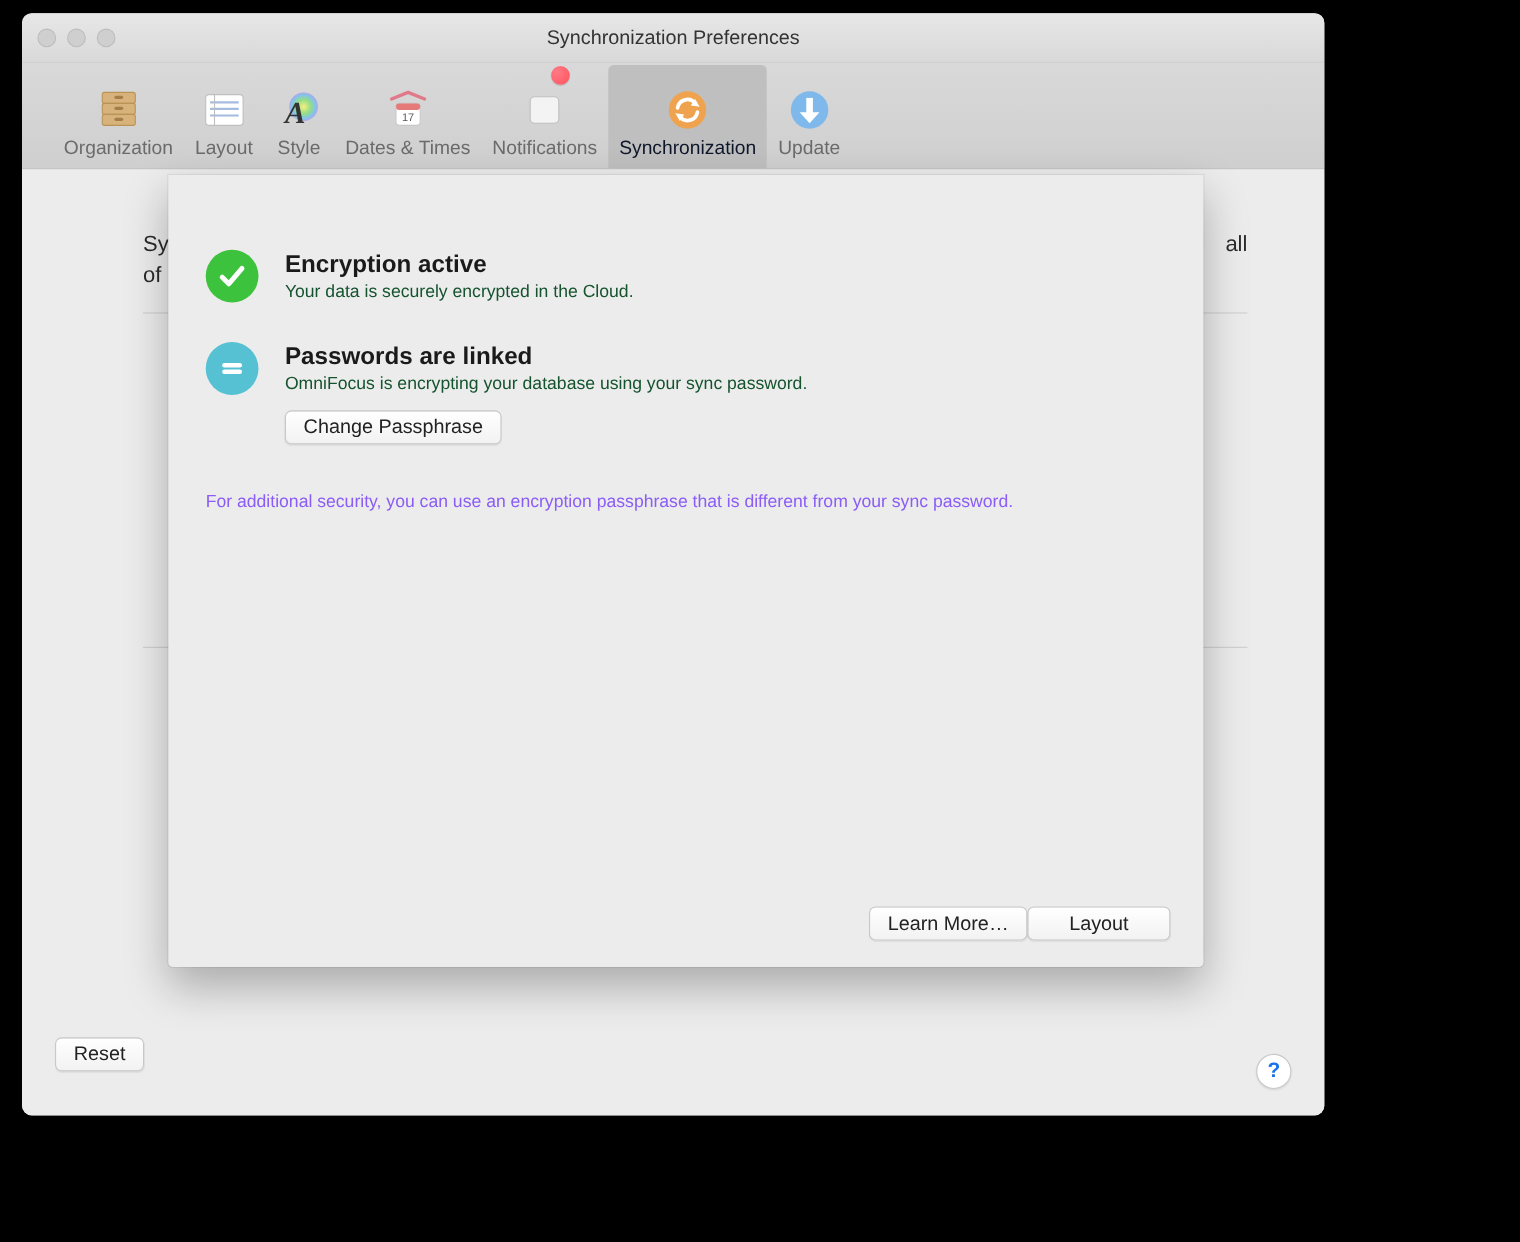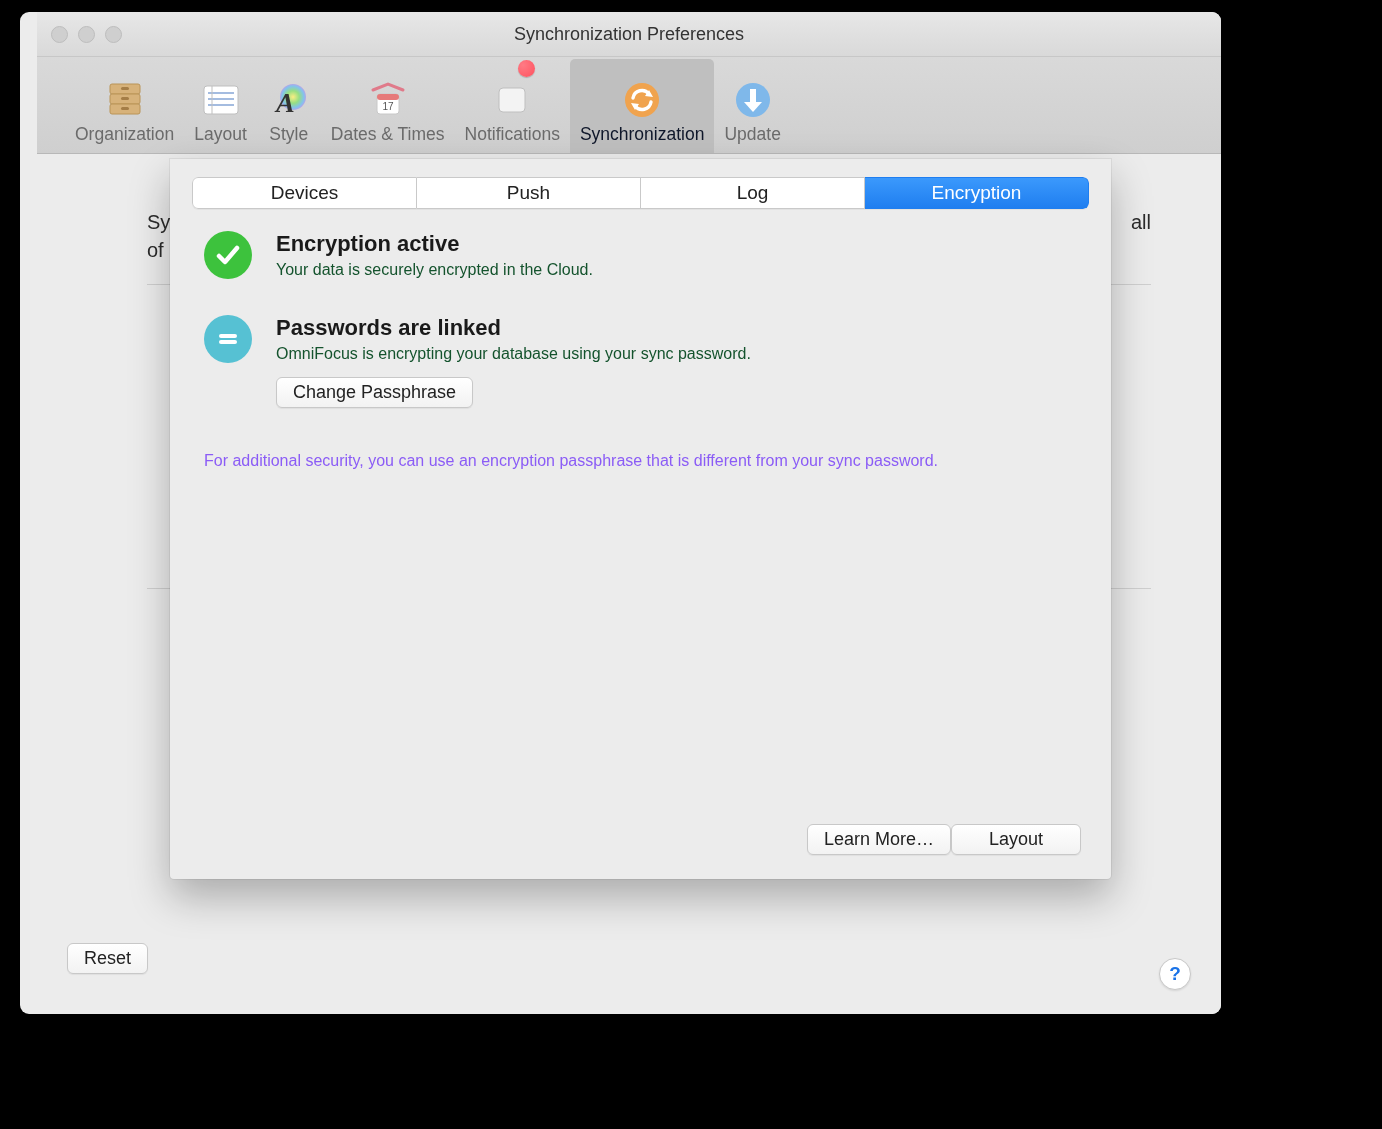--- a/index.html
+++ b/index.html
@@ -16,21 +16,20 @@
     left: 20px;
     top: 12px;
     width: 1184px;
     height: 1002px;
     background: #ececec;
     border-radius: 9px;
     box-shadow: 0 30px 60px rgba(0,0,0,0.5), 0 0 0 1px rgba(0,0,0,0.15);
     overflow: hidden;
     display: flex;
     flex-direction: column;
-    padding-left: 17px;
   }
   .titlebar {
     height: 44px;
     background: linear-gradient(#e7e7e7,#d9d9d9);
     border-bottom: 1px solid #c7c7c7;
     display: flex;
     align-items: center;
     position: relative;
   }
   .traffic {
@@ -191,21 +190,21 @@
     border-radius: 0 6px 6px 0;
   }
   .seg-item.active {
     background: linear-gradient(#3b99fc,#1f7ef0);
     color: #fff;
     border-color: #1f7ef0;
   }
 
   .section {
     display: flex;
-    margin-top: 22px;
+    margin-top: 50px;
   }
   .section .badge {
     width: 48px;
     height: 48px;
     border-radius: 50%;
     margin-right: 24px;
     margin-left: 12px;
     flex: none;
     display: flex;
     align-items: center;
@@ -353,26 +352,20 @@
         <span>Sy</span>
         <span style="float:right">all</span>
       </div>
       <div>of</div>
     </div>
     <div class="bg-hr hr1"></div>
     <div class="bg-hr hr2"></div>
 
     <div class="sheet">
 
-      <div class="seg">
-        <div class="seg-item">Devices</div>
-        <div class="seg-item">Push</div>
-        <div class="seg-item">Log</div>
-        <div class="seg-item active">Encryption</div>
-      </div>
 
       <div class="sheet-body">
 
         <div class="section">
           <div class="badge green">
             <svg width="28" height="28" viewBox="0 0 28 28">
               <path d="M5 15 L11 21 L23 7" stroke="#fff" stroke-width="4.5" fill="none" stroke-linecap="round" stroke-linejoin="round"></path>
             </svg>
           </div>
           <div>

